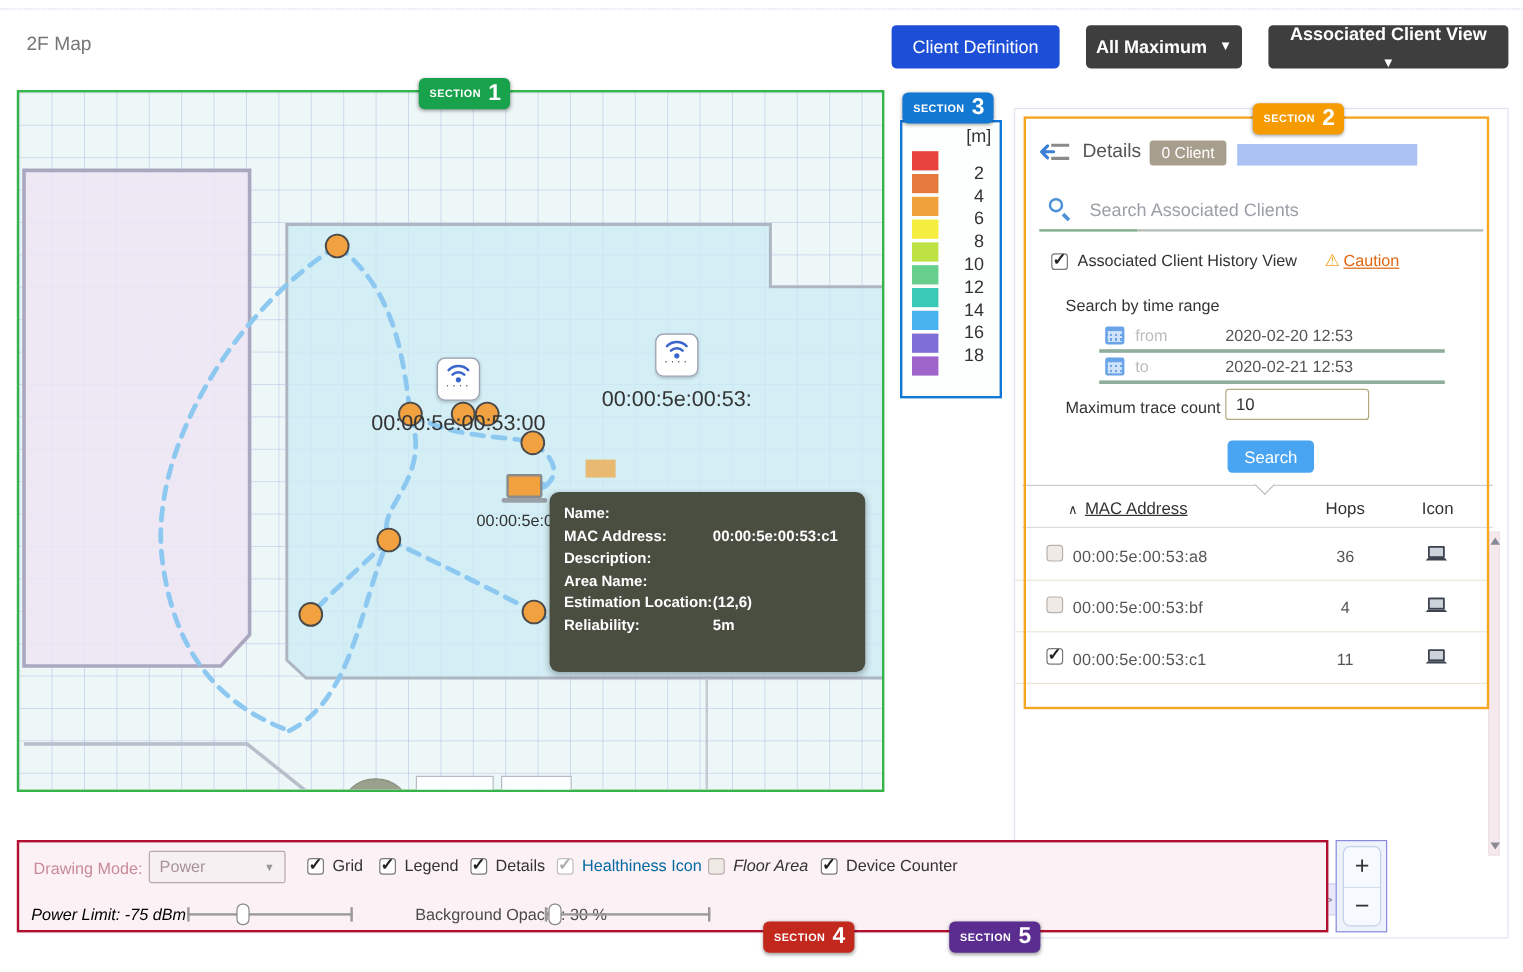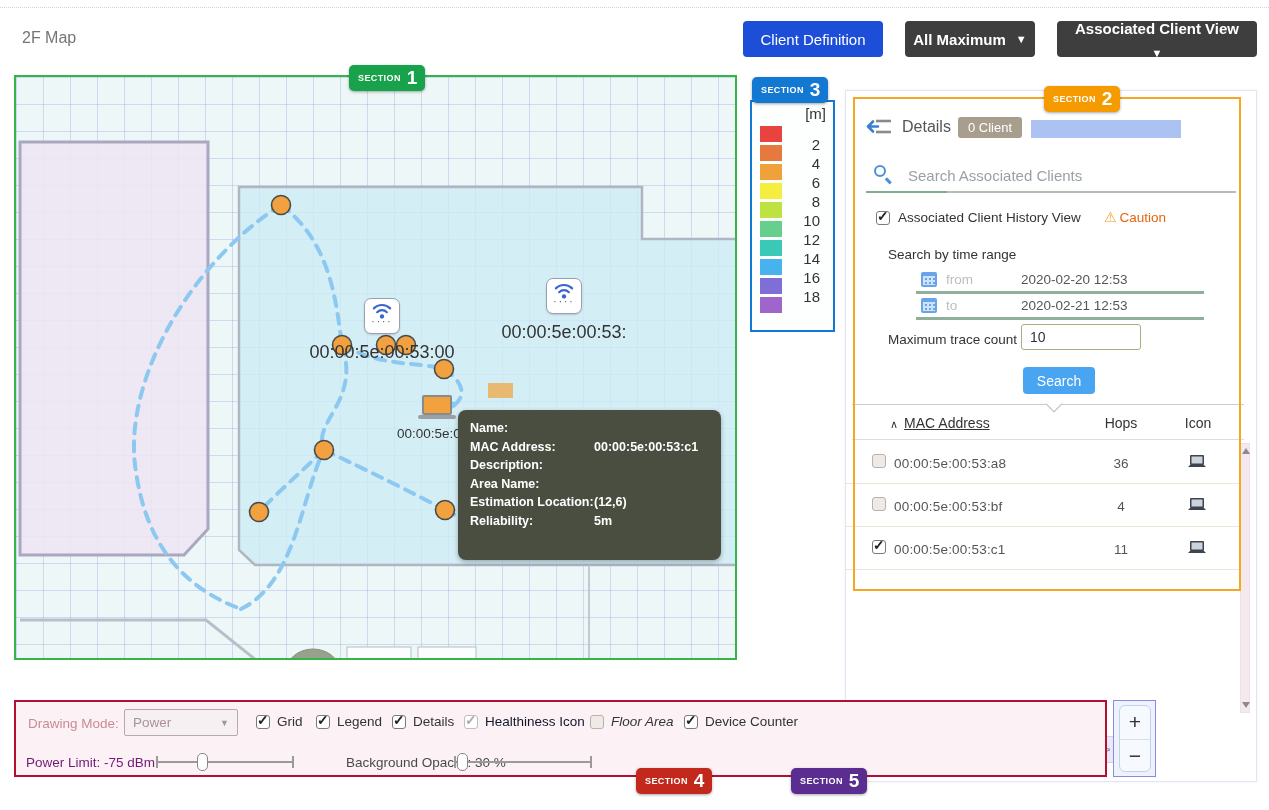--- a/index.html
+++ b/index.html
@@ -67,21 +67,21 @@
   .search-underline { left:20px; top:100px; width:370px; height:2px; background:linear-gradient(90deg,#7fae8e 0 22%, #b4beb6 22%); }
 
   .cb { position:absolute; width:14px; height:14px; border:1.5px solid #7a7a7a; border-radius:3px; background:#fff; cursor:pointer; }
   .cb.unchecked { background:#efeae6; border-color:#b9b2ac; }
   .cb.checked::after { content:"✓"; position:absolute; left:0px; top:-4px; font-size:14px; font-weight:bold; color:#222; }
   .cb.disabled { border-color:#c0c0c0; }
   .cb.disabled::after { color:#adadad; }
 
   .assoc-label { left:52px; top:119px; font-size:13.5px; color:#333; }
   .caution { left:258px; top:118px; font-size:13.5px; color:#e0660f; cursor:pointer; display:flex; gap:3px; align-items:center; }
-  .caution .link { }
+  .caution .link { text-decoration:underline; }
   .warn-glyph { color:#f0a018; font-size:14px; }
 
   .time-range-label { left:42px; top:156px; font-size:13.5px; color:#333; }
   .cal-icon { position:absolute; width:16px; height:15px; background:#6aa4e8; border-radius:2px; }
   .cal-icon::before { content:""; position:absolute; left:2px; top:4px; width:12px; height:9px;
       background:repeating-linear-gradient(90deg,#dce9fb 0 2px, transparent 2px 4px), repeating-linear-gradient(#dce9fb 0 2px, transparent 2px 4px); opacity:.9; }
   .t-lab { position:absolute; font-size:13.5px; color:#bdbdbd; }
   .t-val { position:absolute; font-size:13.5px; color:#555; }
   .t-line { position:absolute; height:2.5px; background:#8fae9c; }
 
@@ -119,23 +119,23 @@
   .pg-next { left:238px; width:38px; background:#e9e9fb; border:1px solid #cfcfee; color:#8a8aa0; }
 
   
   .toolbar { left:14px; top:700px; width:1093px; height:77px; border:2px solid #b11030; background:#fcf1f5; }
   .dm-label { left:12px; top:14px; font-size:13.5px; color:#c98b97; }
   .dm-select { left:108px; top:7px; width:114px; height:27px; background:#f7f0f2; border:1px solid #b9a8ae; border-radius:2px;
       display:flex; align-items:center; justify-content:space-between; padding:0 8px; font-size:13.5px; color:#a89298; cursor:pointer; }
   .dm-select .arr { font-size:9px; color:#999; }
   .tb-check { position:absolute; top:12px; display:flex; align-items:center; gap:7px; font-size:13.5px; color:#333; cursor:pointer; }
   .tb-check .cb { position:relative; left:0; top:0; flex:none; }
-  .tb-check.dis { color:#0f172a;text-align:right; }
-
-  .pl-label { left:10px; top:53px; font-size:13.5px; color:#701a75; }
+  .tb-check.dis { color:#0369a1;text-align:right; }
+
+  .pl-label { left:10px; top:53px; font-size:13.5px; color:#000000;font-style:italic; }
   .bo-label { left:330px; top:53px; font-size:13.5px; color:#4a4a4a; }
   .slider { position:absolute; top:50px; width:138px; height:20px; cursor:pointer; }
   .slider .track { position:absolute; left:0; right:0; top:9px; height:2px; background:#9a9a9a; }
   .slider .tick { position:absolute; top:4px; width:2px; height:12px; background:#9a9a9a; }
   .slider .tick.l { left:0; } .slider .tick.r { right:0; }
   .slider .thumb { position:absolute; top:1px; width:11px; height:18px; background:#fff; border:1px solid #888; border-radius:5px; }
 
   
   .zoombox { left:1113px; top:700px; width:43px; height:77px; border:1px solid #8a8ade; background:#edf2fb; }
   .zoombox .pill { position:absolute; left:5px; top:4px; width:32px; height:67px; background:#f6f9fe; border:1px solid #c3d2ea; border-radius:6px; }

